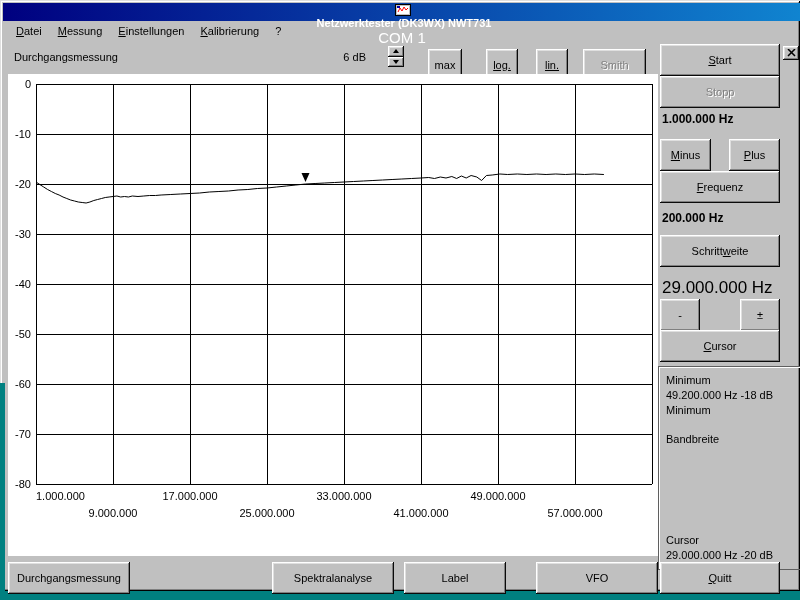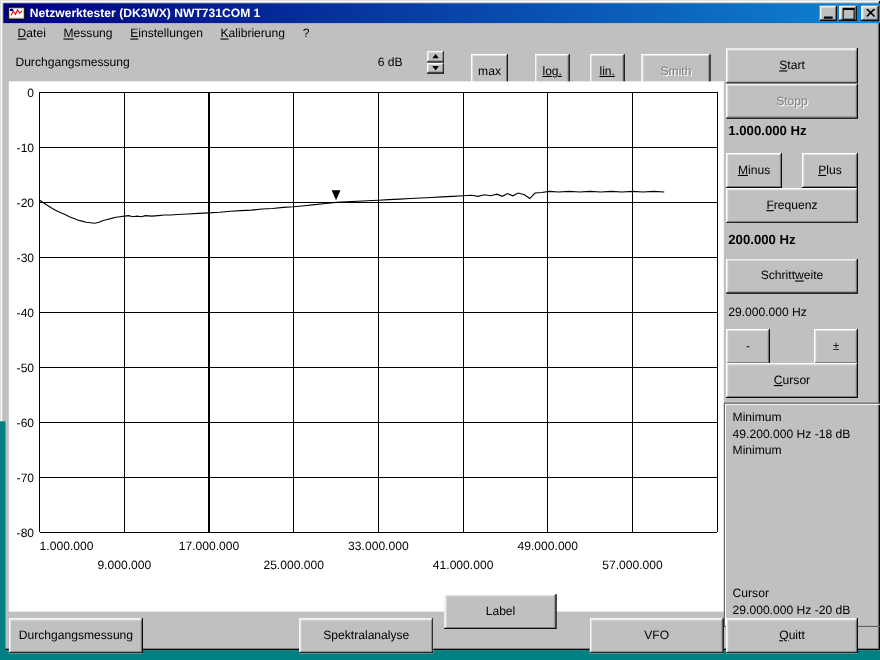--- a/index.html
+++ b/index.html
@@ -9,25 +9,25 @@
     font-family:"Liberation Sans",sans-serif;font-size:11px;color:#000;
   }
   .window{
     position:absolute;left:0;top:0;width:800px;height:591px;background:#c0c0c0;
     box-shadow:inset 1px 1px #dfdfdf, inset -1px -1px #000,
                inset 2px 2px #fff, inset -2px -2px #808080;
   }
   .titlebar{
     position:absolute;left:3px;top:3px;width:794px;height:18px;
     background:linear-gradient(90deg,#000080,#1084d0);
-    display:flex;align-items:center;padding:0 2px;color:#fff;
+    display:flex;align-items:center;padding:0 2px;color:#fff;flex-direction:column;
   }
   .app-icon{width:16px;height:14px;margin-left:2px;flex:0 0 auto}
   .title-text{font-weight:bold;font-size:11px;margin-left:4px;white-space:nowrap}
-  .title-com{font-weight:bold;font-size:11px;white-space:nowrap}
+  .title-com{font-weight:normal;font-size:15px;white-space:nowrap}
   .tb-buttons{margin-left:auto;display:flex;gap:2px}
   .tb-btn{
     width:16px;height:14px;background:#c0c0c0;border:0;padding:0;
     display:flex;align-items:center;justify-content:center;
     box-shadow:inset -1px -1px #0a0a0a, inset 1px 1px #fff,
                inset -2px -2px #808080, inset 2px 2px #dfdfdf;
   }
   .tb-btn.close{margin-left:2px}
   .glyph-min{width:8px;height:2px;background:#000;margin-top:7px}
   .glyph-max{width:9px;height:8px;border:1px solid #000;border-top:2px solid #000}
@@ -58,21 +58,21 @@
     box-shadow:inset -1px -1px #0a0a0a, inset 1px 1px #fff,
                inset -2px -2px #808080, inset 2px 2px #dfdfdf;
   }
   .tri-up{width:0;height:0;border-left:3px solid transparent;border-right:3px solid transparent;border-bottom:4px solid #000}
   .tri-down{width:0;height:0;border-left:3px solid transparent;border-right:3px solid transparent;border-top:4px solid #000}
 
   .chart-panel{position:absolute;left:8px;top:74px;width:650px;height:482px;background:#fff}
   .tick{font-family:"Liberation Sans",sans-serif;font-size:11px;fill:#000}
 
   .freq-big{position:absolute;font-weight:bold;font-size:12px;white-space:nowrap}
-  .freq-small{position:absolute;font-size:11px;white-space:nowrap}
+  .freq-small{position:absolute;font-size:17px;white-space:nowrap}
 
   .info-box{
     position:absolute;left:658px;top:366px;width:128px;height:190px;
     border:1px solid #5f5f5f;box-shadow:1px 1px 0 #fff inset;
     padding:6px 7px;display:flex;flex-direction:column;line-height:15px;
   }
   .info-box .gap-s{height:14px}
   .info-box .gap-grow{flex:1}
 
   .desktop-strip-left{position:absolute;left:0;top:383px;width:5px;height:217px;background:#008080}
@@ -188,26 +188,27 @@
 
   <button class="btn" style="left:660px;top:299px;width:40px;height:19px">-</button>
   <button class="btn" style="left:740px;top:299px;width:40px;height:19px">±</button>
   <button class="btn" style="left:660px;top:330px;width:120px;height:21px"><u>C</u>ursor</button>
 
   <div class="info-box">
     <span>Minimum</span>
     <span>49.200.000 Hz -18 dB</span>
     <span>Minimum</span>
     <span class="gap-s"></span>
+    <span>Bandbreite</span>
     <span class="gap-grow"></span>
     <span>Cursor</span>
     <span>29.000.000 Hz -20 dB</span>
   </div>
 
   <button class="btn" style="left:8px;top:562px;width:122px;height:22px">Durchgangsmessung</button>
   <button class="btn" style="left:272px;top:562px;width:122px;height:22px">Spektralanalyse</button>
-  <button class="btn" style="left:404px;top:540px;width:102px;height:22px">Label</button>
+  <button class="btn" style="left:404px;top:562px;width:102px;height:22px">Label</button>
   <button class="btn" style="left:536px;top:562px;width:122px;height:28px">VFO</button>
   <button class="btn" style="left:660px;top:562px;width:120px;height:22px"><u>Q</u>uitt</button>
 
 </div>
 
 <div class="desktop-strip-left"></div>
 
 </body></html>

